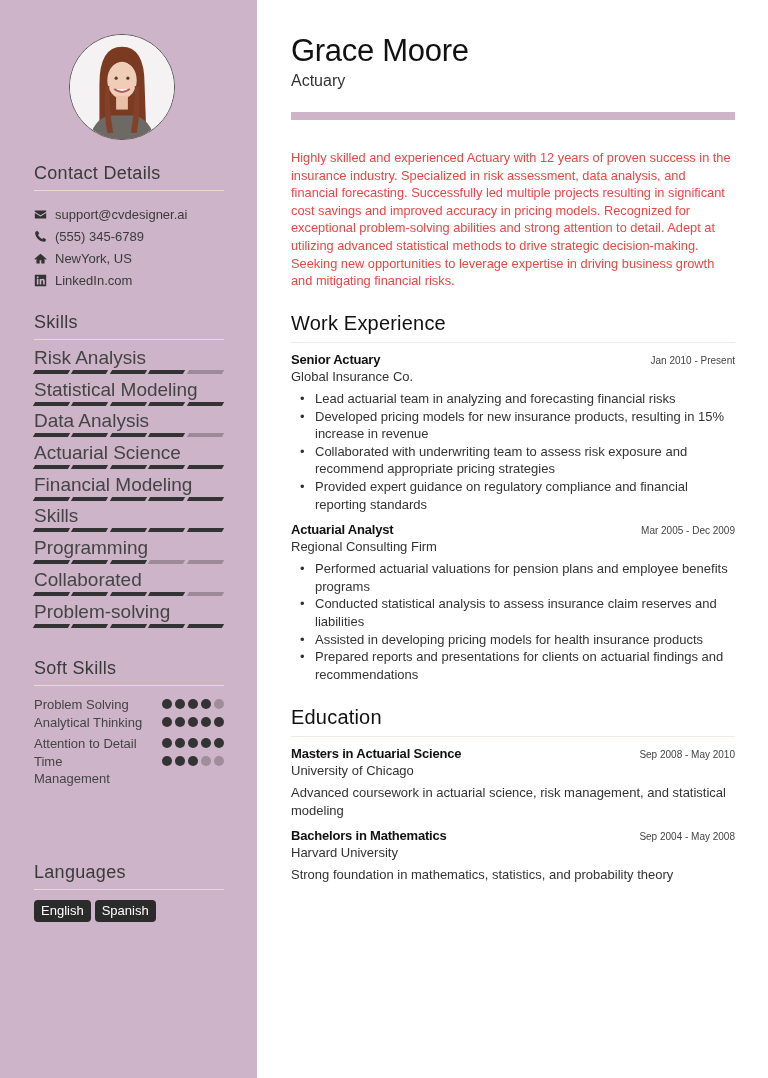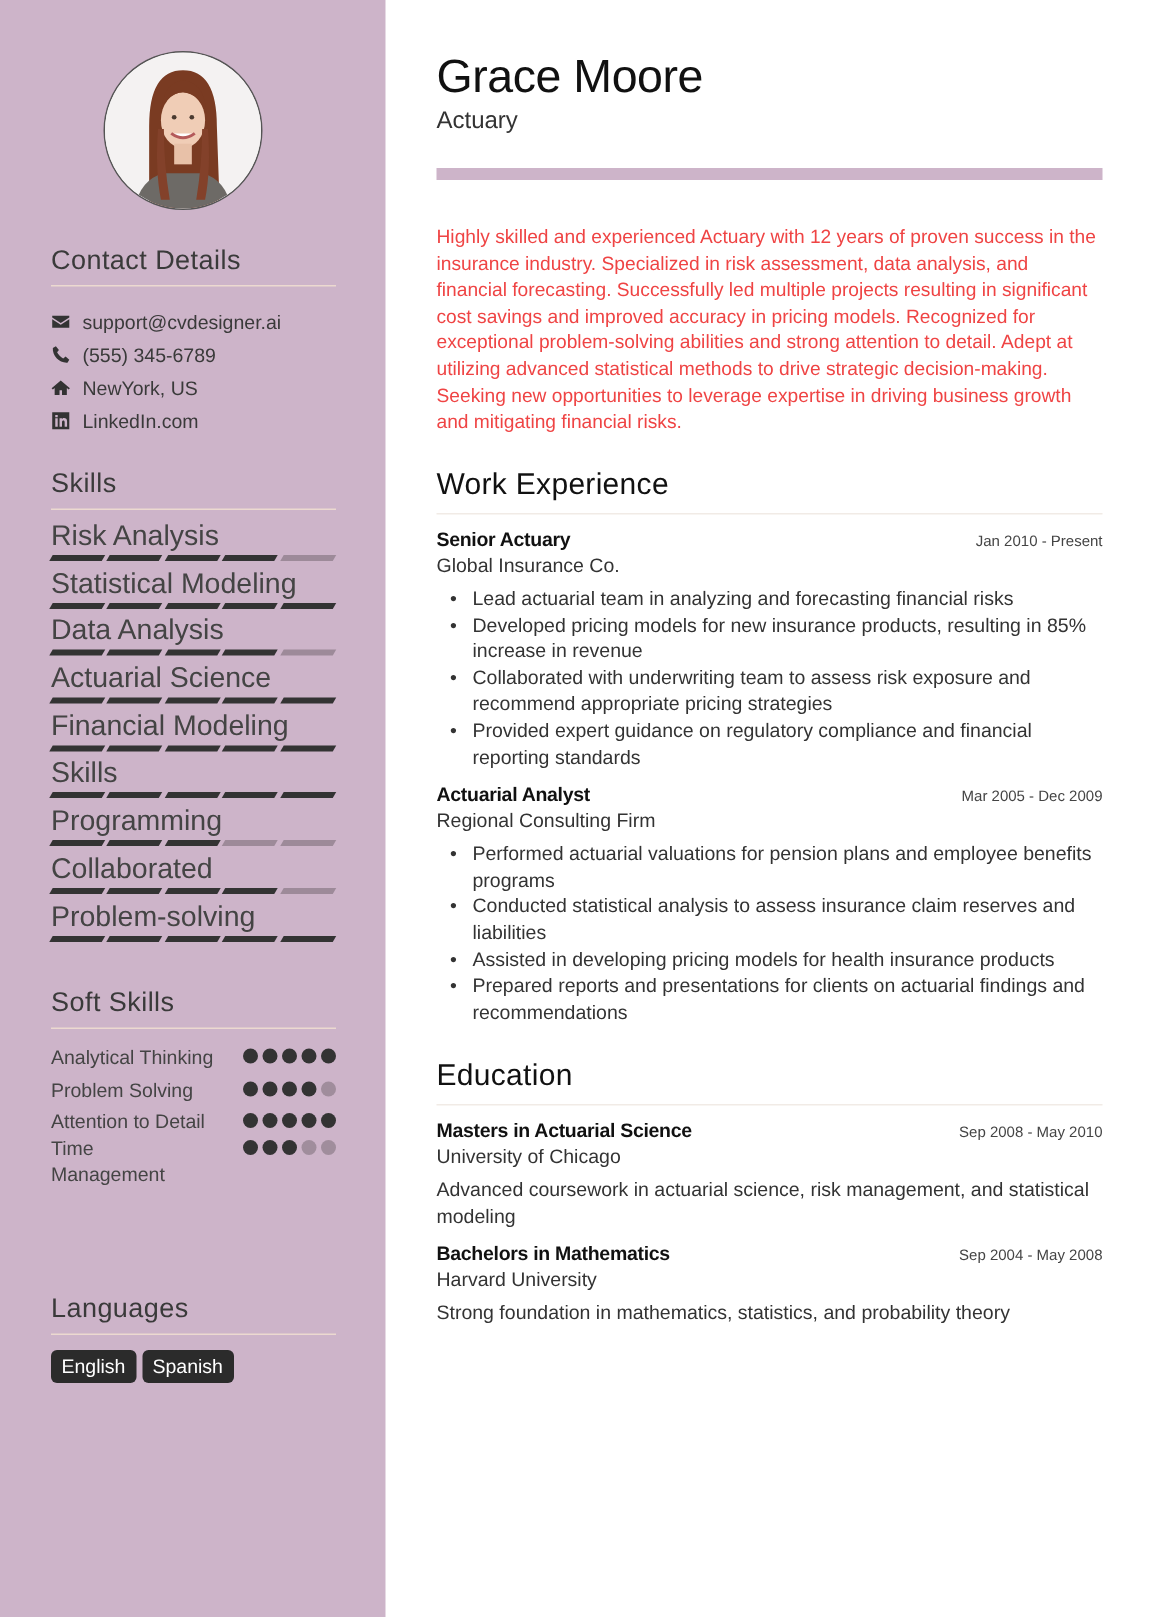--- a/index.html
+++ b/index.html
@@ -208,38 +208,38 @@
             <span class="bar"></span>
           </div>
         </div>
       </div>
   </section>
 
   <section class="sb-section" style="top:658px;">
     <div class="sb-title">Soft Skills</div>
     <div class="sb-rule"></div>
     <div id="soft-list" style="margin-top:10px;">
+        <div class="soft-item" style="margin-top: 4px;">
+          <div class="soft-name">Problem Solving</div>
+          <div class="dots">
+            <span class="dot"></span>
+            <span class="dot"></span>
+            <span class="dot"></span>
+            <span class="dot"></span>
+            <span class="dot off"></span>
+          </div>
+        </div>
         <div class="soft-item" style="margin-top: 0px;">
           <div class="soft-name">Analytical Thinking</div>
           <div class="dots">
             <span class="dot"></span>
             <span class="dot"></span>
             <span class="dot"></span>
             <span class="dot"></span>
             <span class="dot"></span>
-          </div>
-        </div>
-        <div class="soft-item" style="margin-top: 4px;">
-          <div class="soft-name">Problem Solving</div>
-          <div class="dots">
-            <span class="dot"></span>
-            <span class="dot"></span>
-            <span class="dot"></span>
-            <span class="dot"></span>
-            <span class="dot off"></span>
           </div>
         </div>
         <div class="soft-item" style="margin-top: 4px;">
           <div class="soft-name">Attention to Detail</div>
           <div class="dots">
             <span class="dot"></span>
             <span class="dot"></span>
             <span class="dot"></span>
             <span class="dot"></span>
             <span class="dot"></span>
@@ -279,21 +279,21 @@
     <div class="m-rule"></div>
     <div id="work-list">
         <div class="entry">
           <div class="entry-head">
             <div class="entry-title">Senior Actuary</div>
             <div class="entry-date">Jan 2010 - Present</div>
           </div>
           <div class="entry-org">Global Insurance Co.</div>
           <ul class="bullets">
             <li>Lead actuarial team in analyzing and forecasting financial risks</li>
-            <li>Developed pricing models for new insurance products, resulting in 85% increase in revenue</li>
+            <li>Developed pricing models for new insurance products, resulting in 15% increase in revenue</li>
             <li>Collaborated with underwriting team to assess risk exposure and recommend appropriate pricing strategies</li>
             <li>Provided expert guidance on regulatory compliance and financial reporting standards</li>
           </ul>
         </div>
         <div class="entry" style="margin-top: 6px;">
           <div class="entry-head">
             <div class="entry-title">Actuarial Analyst</div>
             <div class="entry-date">Mar 2005 - Dec 2009</div>
           </div>
           <div class="entry-org">Regional Consulting Firm</div>

